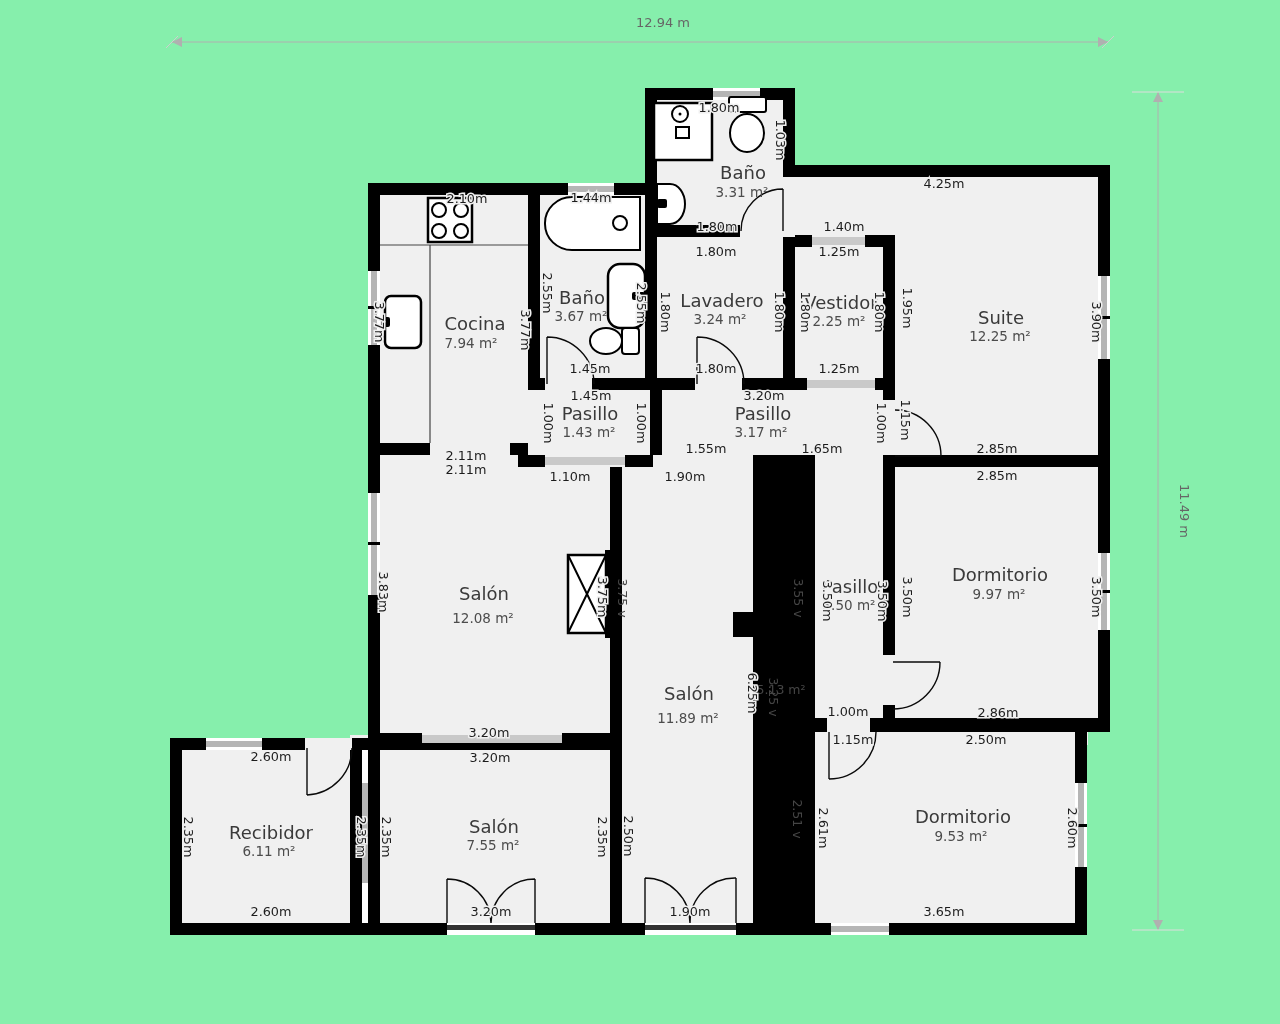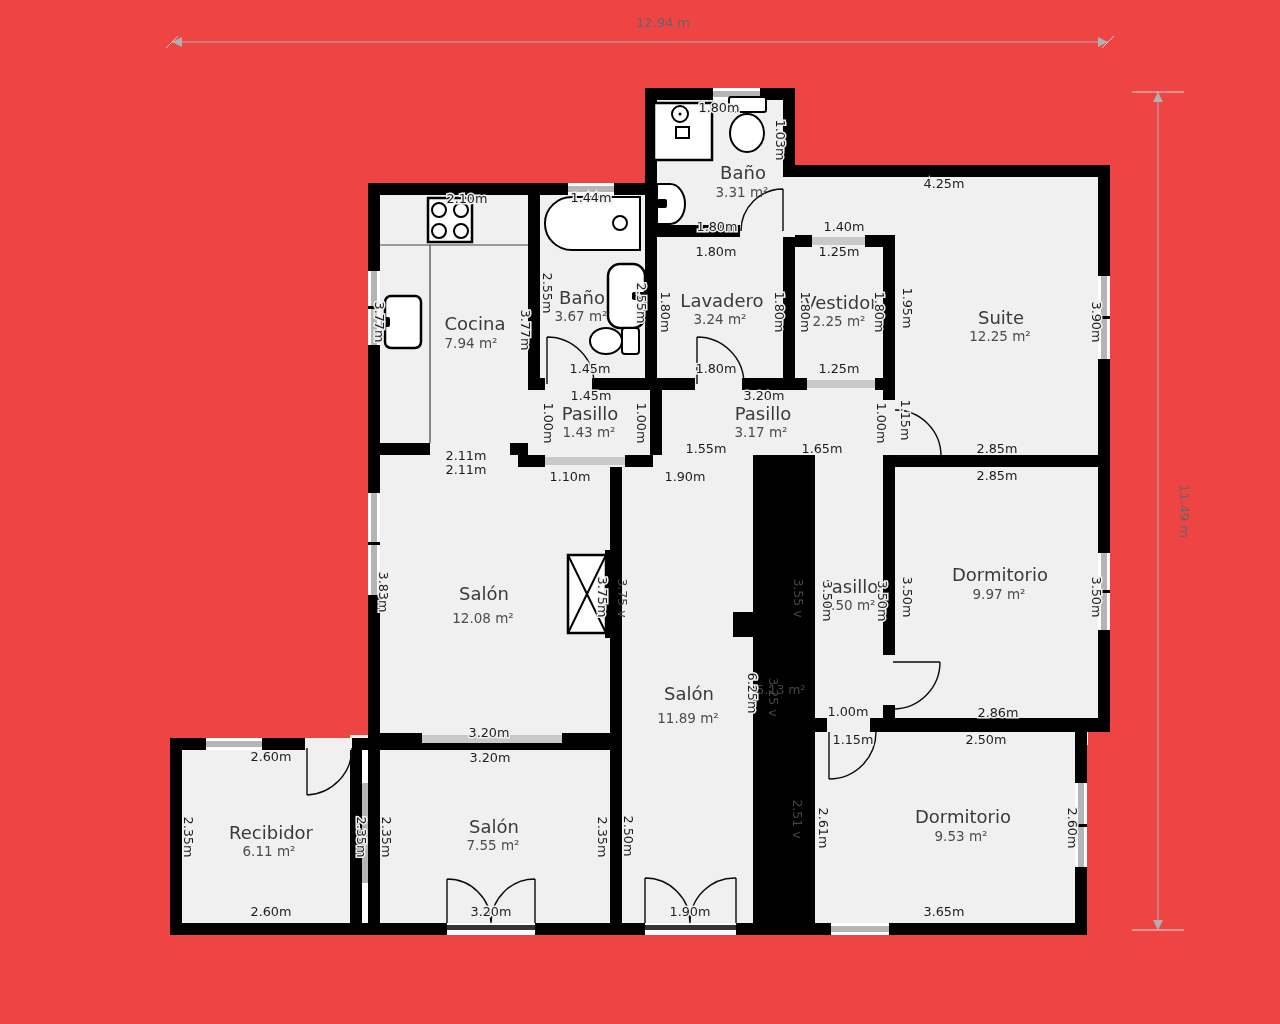--- a/index.html
+++ b/index.html
@@ -1,16 +1,16 @@
 <!DOCTYPE html>
 <html><head>
 <meta charset="utf-8">
 <style>
   html,body{margin:0;padding:0;background:#ffffff;}
-  .stage{width:1280px;height:1024px;position:relative;background:#ef4444;font-family:"DejaVu Sans",sans-serif;}
+  .stage{width:1280px;height:1024px;position:relative;background:#86efac;font-family:"DejaVu Sans",sans-serif;}
   svg{display:block;}
   .rname{font-size:18px;fill:#3a3a3a;text-anchor:middle;font-family:"DejaVu Sans",sans-serif;}
   .rarea{font-size:13.5px;fill:#4c4c4c;text-anchor:middle;font-family:"DejaVu Sans",sans-serif;}
   .dim{font-size:12.8px;fill:#1c1c1c;text-anchor:middle;paint-order:stroke;stroke:#f0f0f0;stroke-width:3px;font-family:"DejaVu Sans",sans-serif;}
   .odim{font-size:13px;fill:#666;text-anchor:middle;font-family:"DejaVu Sans",sans-serif;}
   .shaftlbl{font-size:12.5px;fill:#454545;text-anchor:middle;font-family:"DejaVu Sans",sans-serif;}
   .wall{fill:#000;}
   .glass{fill:#b5b5b5;}
   .sill{fill:#c9c9c9;}
   .tick{fill:#000;}

